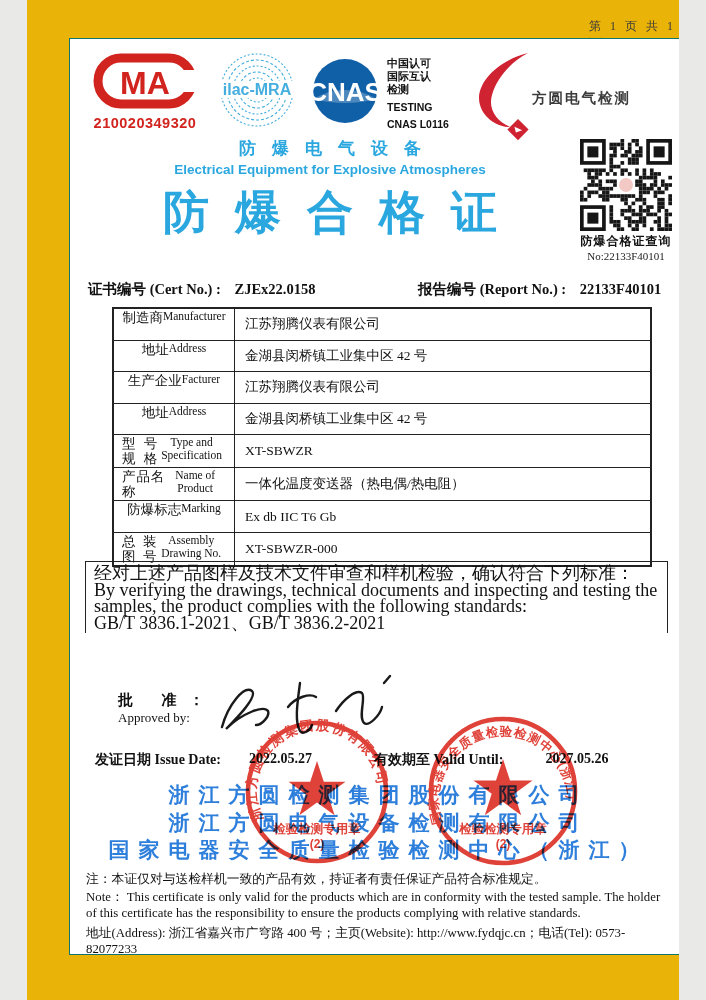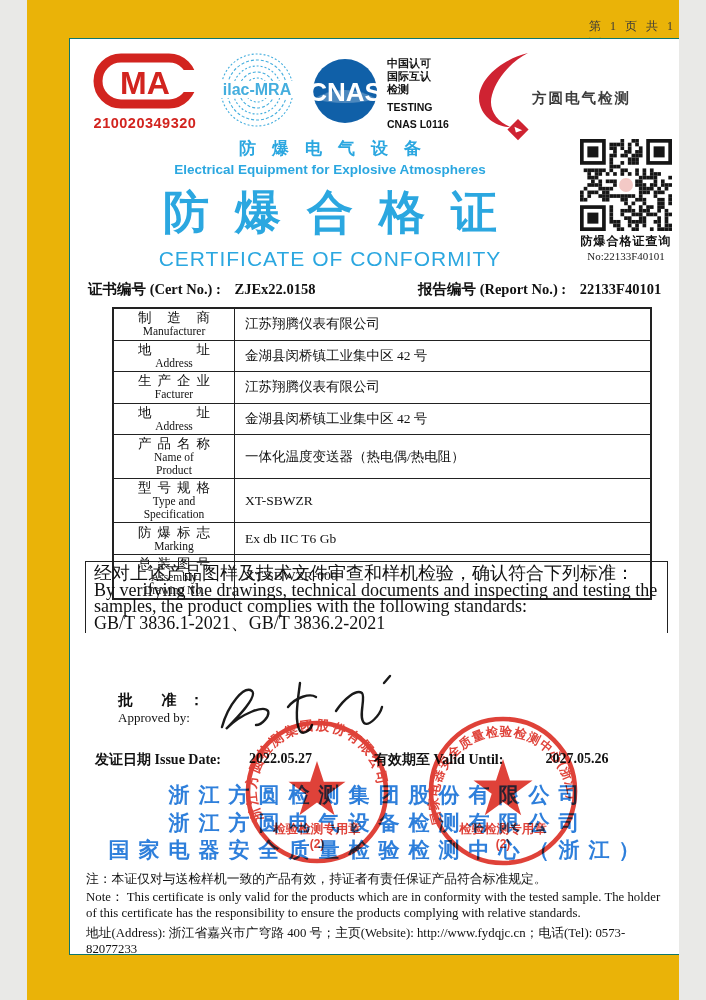--- a/index.html
+++ b/index.html
@@ -35,21 +35,21 @@
 
   
   .cert-line { position:absolute; left:18px; top:241px; width:590px; display:flex; font-weight:bold; font-size:14.5px; color:#111; }
   .cert-left { width:330px; }
   .cert-value { margin-left:10px; }
   .cert-line span { display:inline-block; }
 
   
   .ctable { position:absolute; left:42px; top:268px; width:540px; border:2px solid #222; border-bottom:none; }
   .crow { display:flex; border-bottom:1.6px solid #222; min-height:31.6px; }
-  .clabel { width:121px; border-right:1.6px solid #222; padding:1px 24px; display:flex; flex-direction:column; justify-content:center; }
+  .clabel { width:121px; border-right:1.6px solid #222; padding:1px 8px; display:flex; justify-content:center; }
   .clabel .cn { font-size:13.5px; color:#111; text-align:justify; text-align-last:justify; line-height:15px; }
   .clabel .en { font-size:11.5px; color:#111; text-align:center; line-height:13px; }
   .cvalue { flex:1; padding:2px 10px; display:flex; align-items:center; font-size:13.5px; color:#111; }
   .ctable-outer-bottom { border-bottom:2px solid #222 !important; }
 
   
   .stand-box { position:absolute; left:15px; top:522px; width:583px; border:1.8px solid #222; border-bottom:none; padding:3px 8px 2px 8px; font-size:18px; color:#111; line-height:16.5px; }
   .remark-box { position:absolute; left:15px; top:588px; width:583px; border:1.8px solid #222; padding:4px 8px; font-size:13px; color:#111; line-height:22px; }
 
   
@@ -133,21 +133,20 @@
           </g>
         </svg>
         <div class="fy-text">方圆电气检测</div>
       </div>
     </div>
 
     <div class="titles">
       <div class="t-cn-sub">防爆电气设备</div>
       <div class="t-en-sub">Electrical Equipment for Explosive Atmospheres</div>
       <div class="t-cn-main">防爆合格证</div>
-      <div class="t-en-main">CERTIFICATE OF CONFORMITY</div>
     </div>
 
     <div class="qr-block">
       <div class="qr-box" id="qr-box"><svg width="92" height="92" xmlns="http://www.w3.org/2000/svg">
             <rect x="0" y="51.52" width="3.68" height="3.68" fill="#161616"></rect>
             <rect x="0" y="55.2" width="3.68" height="3.68" fill="#161616"></rect>
             <rect x="0" y="58.88" width="3.68" height="3.68" fill="#161616"></rect>
             <rect x="3.68" y="29.44" width="3.68" height="3.68" fill="#161616"></rect>
             <rect x="3.68" y="47.84" width="3.68" height="3.68" fill="#161616"></rect>
             <rect x="3.68" y="58.88" width="3.68" height="3.68" fill="#161616"></rect>
@@ -406,31 +405,31 @@
       </div>
       <div class="crow">
         <div class="clabel">
             <div class="cn">地址</div>
             <div class="en">Address</div>
           </div>
         <div class="cvalue">金湖县闵桥镇工业集中区 42 号</div>
       </div>
       <div class="crow">
         <div class="clabel">
+            <div class="cn">型号规格</div>
+            <div class="en">Type and Specification</div>
+          </div>
+        <div class="cvalue">XT-SBWZR</div>
+      </div>
+      <div class="crow">
+        <div class="clabel">
             <div class="cn">产品名称</div>
             <div class="en">Name of Product</div>
           </div>
         <div class="cvalue">一体化温度变送器（热电偶/热电阻）</div>
-      </div>
-      <div class="crow">
-        <div class="clabel">
-            <div class="cn">型号规格</div>
-            <div class="en">Type and Specification</div>
-          </div>
-        <div class="cvalue">XT-SBWZR</div>
       </div>
       <div class="crow">
         <div class="clabel">
             <div class="cn">防爆标志</div>
             <div class="en">Marking</div>
           </div>
         <div class="cvalue">Ex db IIC T6 Gb</div>
       </div>
       <div class="crow ctable-outer-bottom">
         <div class="clabel">

